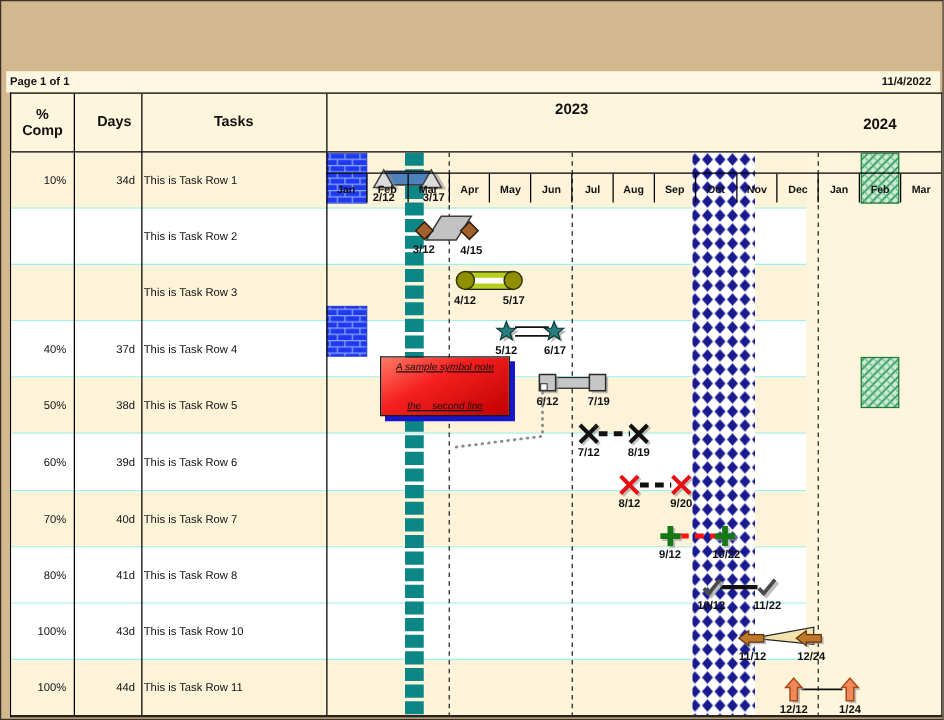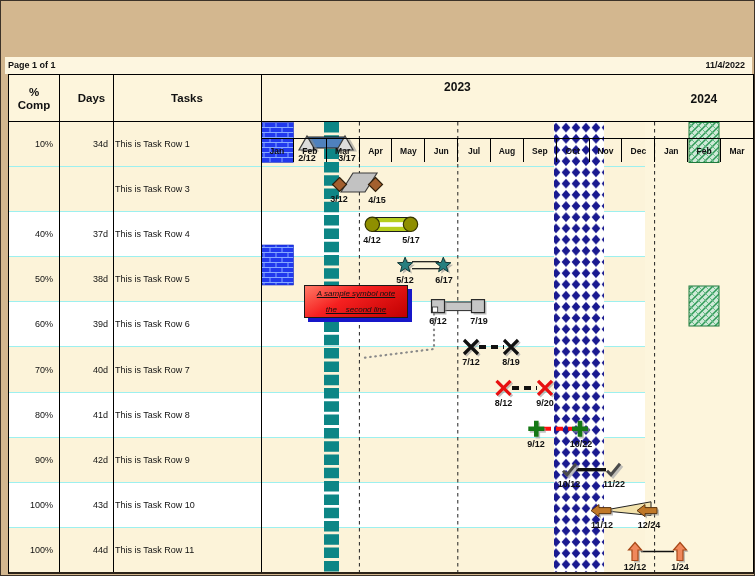--- a/index.html
+++ b/index.html
@@ -34,21 +34,21 @@
   .y23{flex:12;} .y24{flex:3;border-left:1px solid #000;margin-top:24px;}
   .months{position:absolute;left:252px;top:23px;width:492px;height:24px;display:flex;border-top:1px solid #000;box-sizing:border-box;margin-top:40px;}
   .mcell{flex:1;display:flex;align-items:center;justify-content:center;font-weight:bold;font-size:8.5px;
          border-left:1px solid #000;box-sizing:border-box;}
   .mcell:first-child{border-left:none;}
   .vline{position:absolute;top:0;width:1px;height:497px;background:#000;}
   .v1{left:50px;}.v2{left:104px;}.v3{left:252px;}
   .hline{position:absolute;left:0;top:46px;width:744px;height:1px;background:#000;}
   .chart{position:absolute;left:252px;top:47px;pointer-events:none;}
   
-  .notebox{position:absolute;left:303px;top:284px;width:104px;height:33px;
+  .notebox{position:absolute;left:303px;top:284px;width:104px;height:48px;
            background:linear-gradient(150deg,#ff7a66 0%,#f52020 40%,#c00000 100%);
            border:1px solid #1a1a1a;box-shadow:4px 4px 0 #1717c9;
            display:flex;flex-direction:column;justify-content:space-between;align-items:center;
            padding:3px 2px;box-sizing:border-box;z-index:5;}
   .noteline{font-size:8px;font-style:italic;text-decoration:underline;color:#111;white-space:pre;}
   .dl{font-size:9px;font-weight:bold;fill:#111;text-anchor:middle;font-family:"Liberation Sans",sans-serif;}
 </style>
 </head>
 <body>
 
@@ -61,20 +61,25 @@
   </div>
 
   <div class="frame">
 
     <div class="rows">
       <div class="row odd">
           <div class="c c-pct">10%</div>
           <div class="c c-days">34d</div>
           <div class="c c-task">This is Task Row 1</div>
         </div>
+      <div class="row even">
+          <div class="c c-pct"></div>
+          <div class="c c-days"></div>
+          <div class="c c-task">This is Task Row 2</div>
+        </div>
       <div class="row odd">
           <div class="c c-pct"></div>
           <div class="c c-days"></div>
           <div class="c c-task">This is Task Row 3</div>
         </div>
       <div class="row even">
           <div class="c c-pct">40%</div>
           <div class="c c-days">37d</div>
           <div class="c c-task">This is Task Row 4</div>
         </div>
@@ -90,25 +95,20 @@
         </div>
       <div class="row odd">
           <div class="c c-pct">70%</div>
           <div class="c c-days">40d</div>
           <div class="c c-task">This is Task Row 7</div>
         </div>
       <div class="row even">
           <div class="c c-pct">80%</div>
           <div class="c c-days">41d</div>
           <div class="c c-task">This is Task Row 8</div>
-        </div>
-      <div class="row odd">
-          <div class="c c-pct">90%</div>
-          <div class="c c-days">42d</div>
-          <div class="c c-task">This is Task Row 9</div>
         </div>
       <div class="row even">
           <div class="c c-pct">100%</div>
           <div class="c c-days">43d</div>
           <div class="c c-task">This is Task Row 10</div>
         </div>
       <div class="row odd">
           <div class="c c-pct">100%</div>
           <div class="c c-days">44d</div>
           <div class="c c-task">This is Task Row 11</div>

